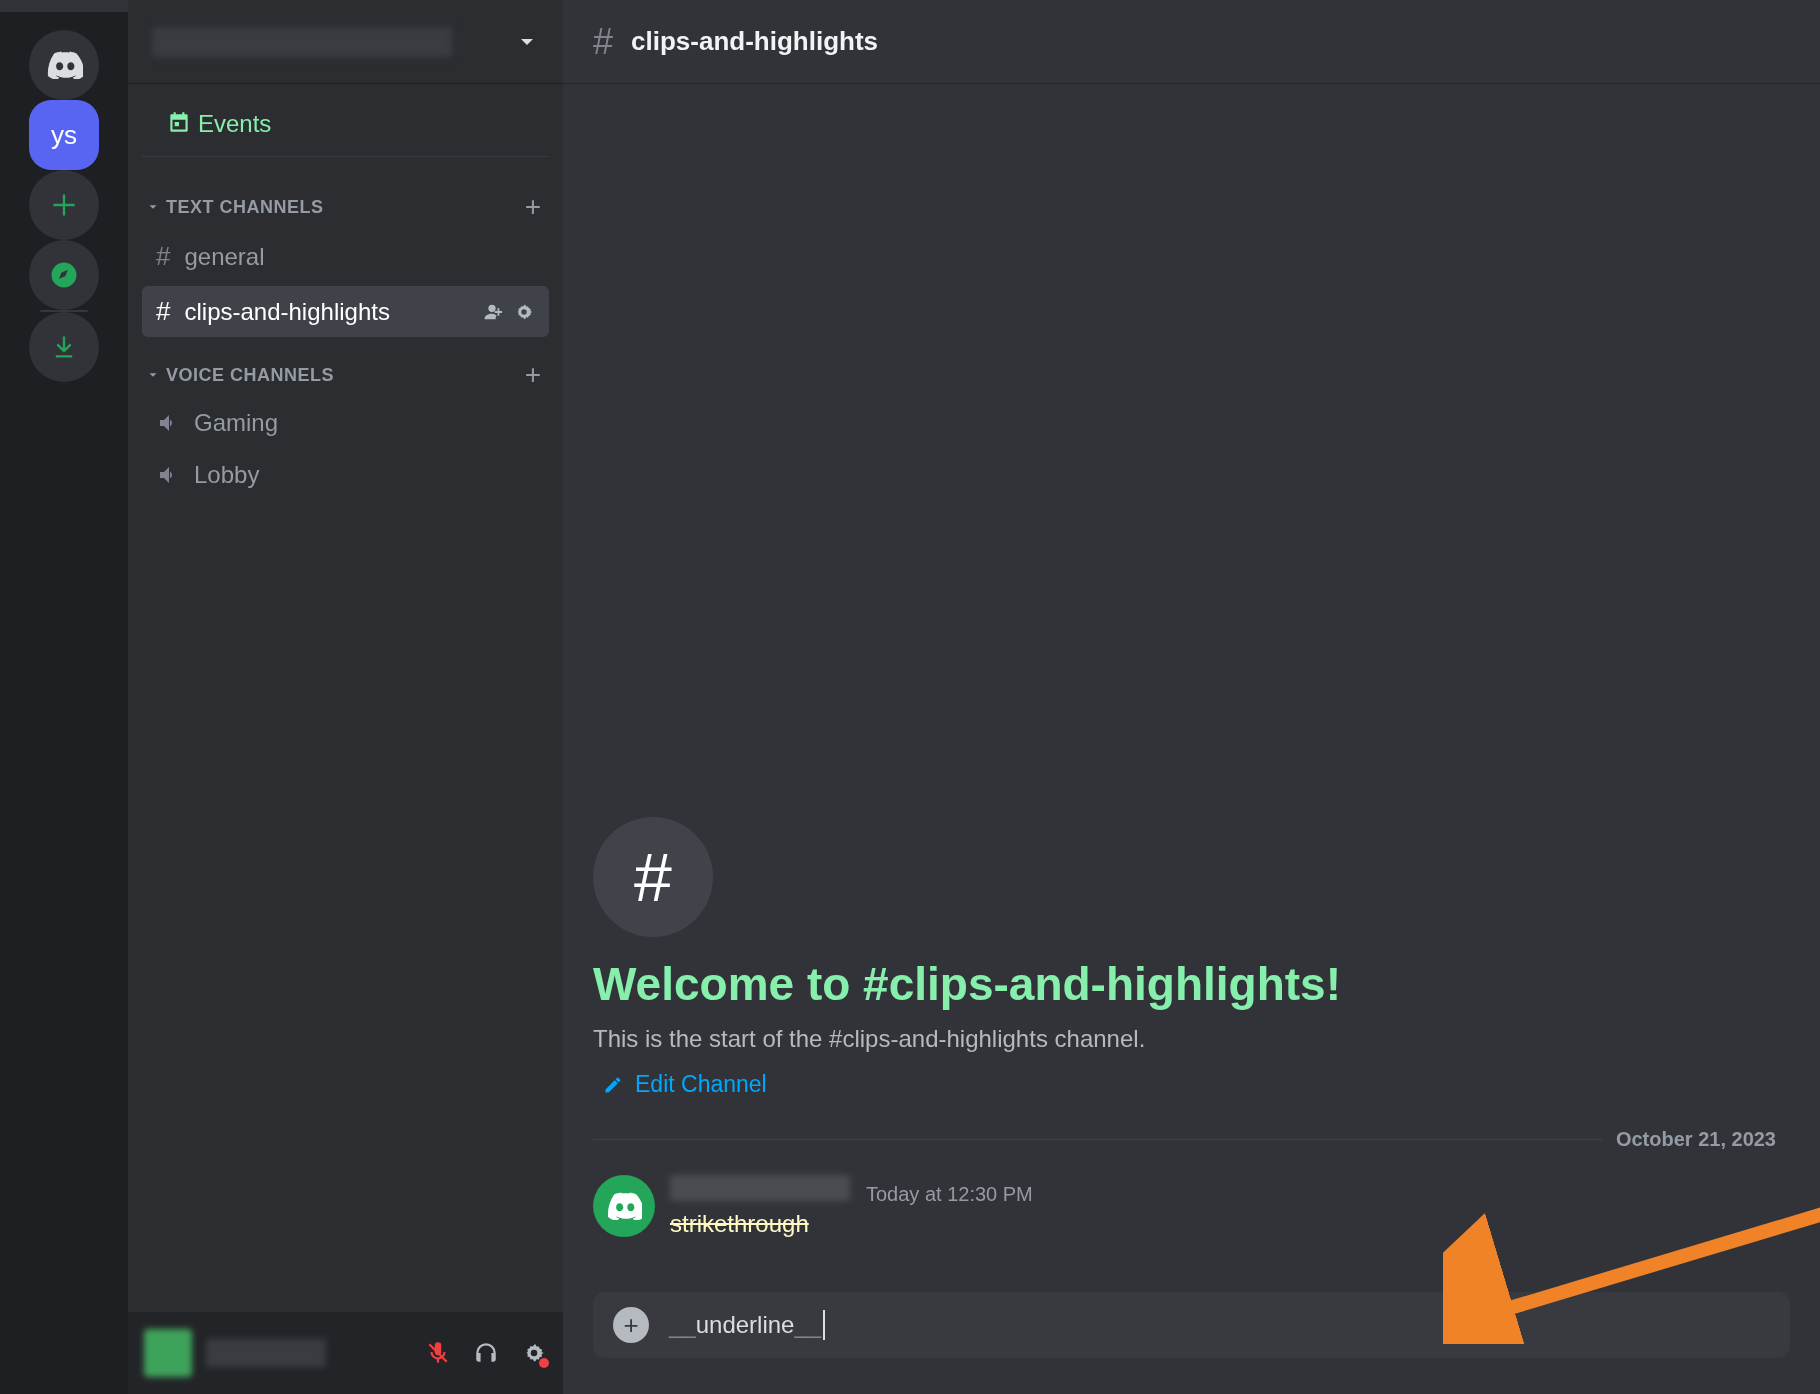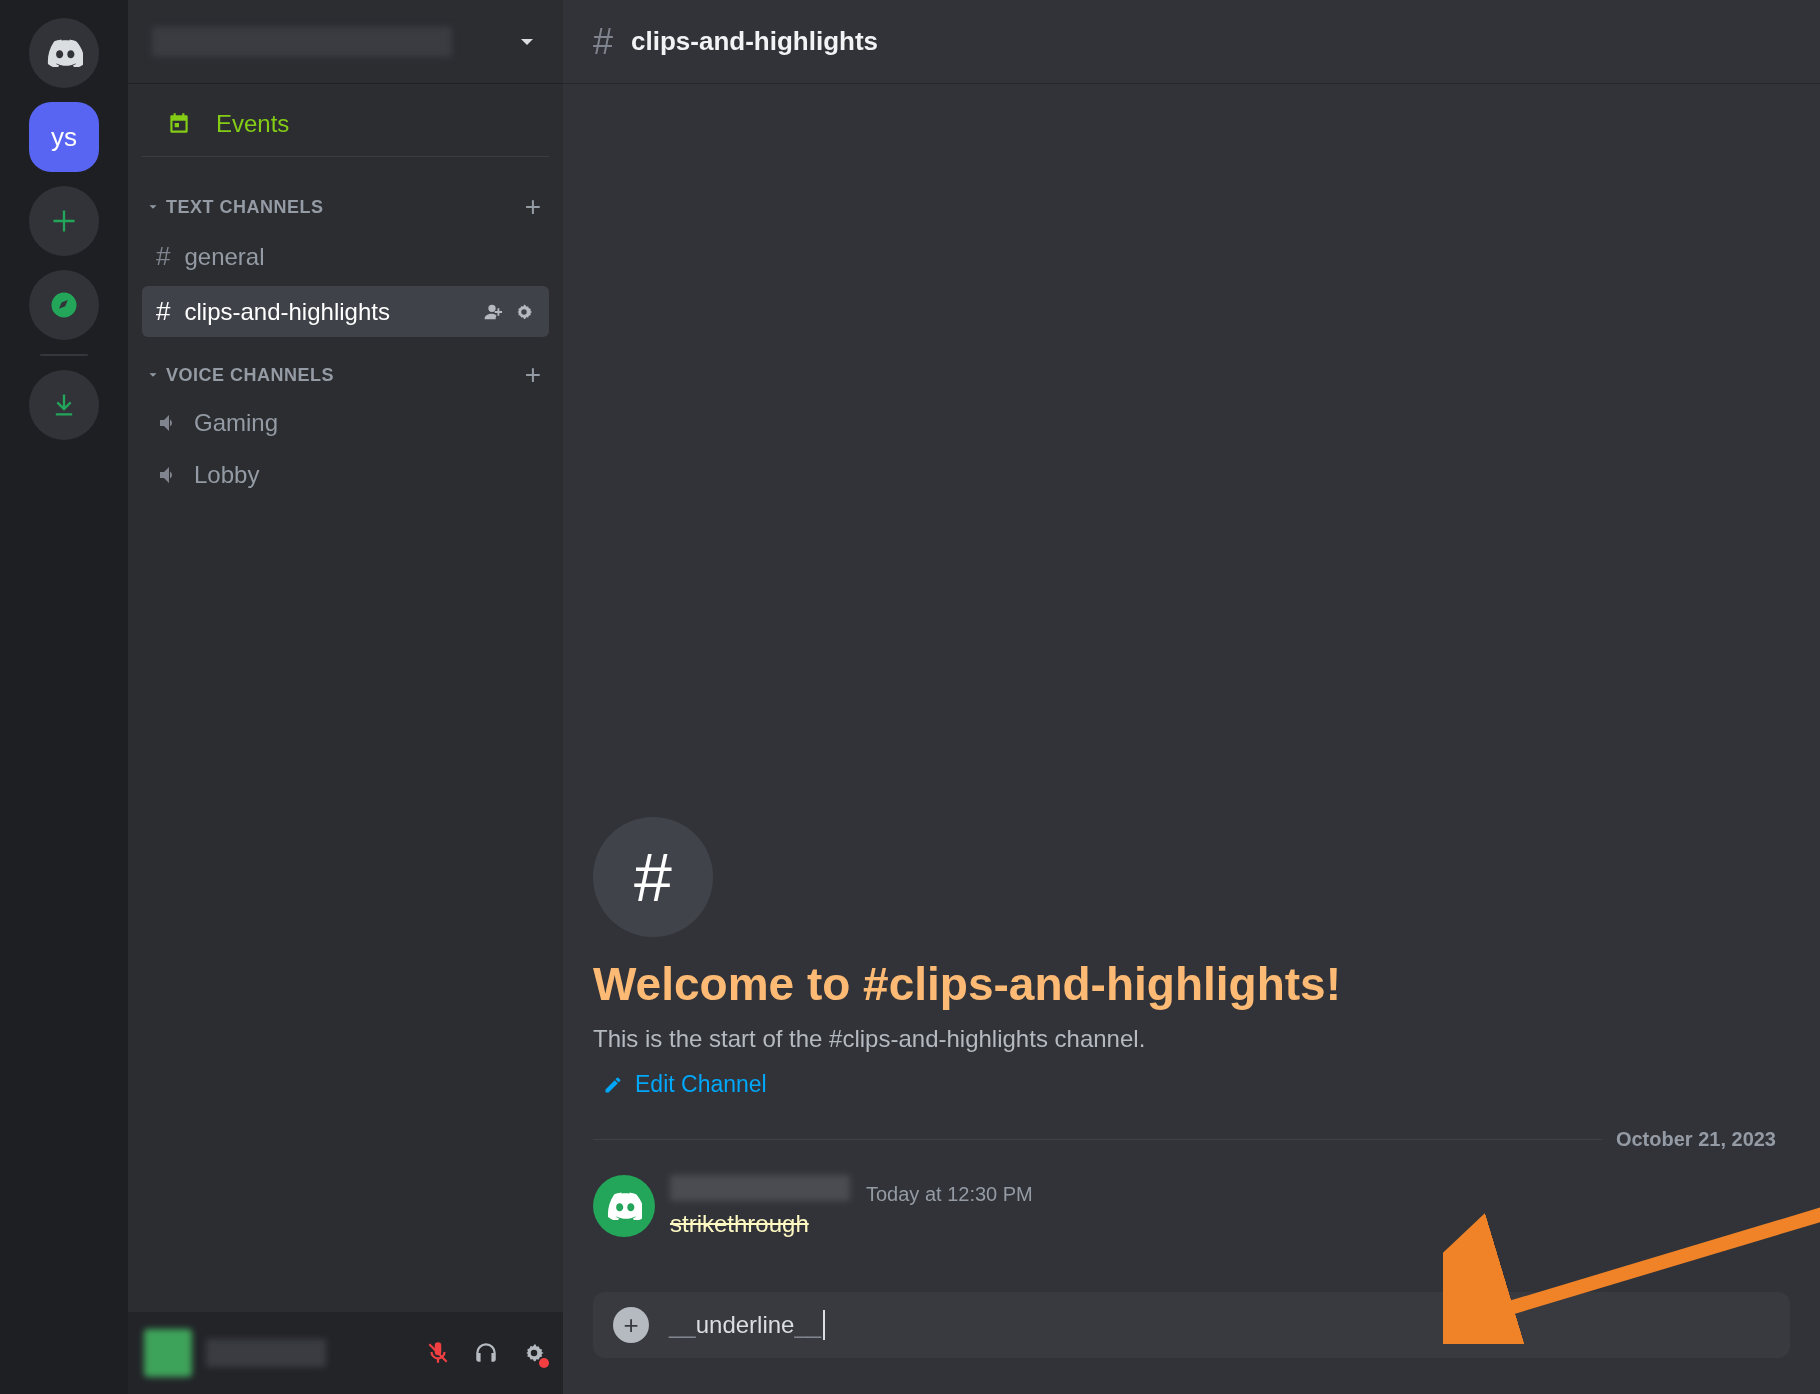--- a/index.html
+++ b/index.html
@@ -12,21 +12,21 @@
   overflow: hidden;
   display: flex;
 }
 .server-rail {
   width: 128px;
   background: #1e1f22;
   display: flex;
   flex-direction: column;
   align-items: center;
   padding-top: 18px;
-  gap: 14px;
+  margin-top: 12px;
 }
 .rail-item {
   width: 70px;
   height: 70px;
   border-radius: 50%;
   background: #313338;
   display: flex;
   align-items: center;
   justify-content: center;
   cursor: pointer;
@@ -52,23 +52,23 @@
   justify-content: space-between;
 }
 .server-name-redacted {
   width: 300px;
   height: 30px;
   background: #3a3c41;
   filter: blur(3px);
 }
 .chev { color: #dbdee1; }
 .events-row {
-  display: flex; align-items: center; gap: 24px;
+  display: flex; align-items: flex-start; gap: 6px;
   padding: 18px 20px 18px 24px;
-  color: #84cc16; font-size: 24px;
+  color: #86efac; font-size: 24px;
   border-bottom: 1px solid #3a3c41;
   margin: 8px 14px 14px 14px;
 }
 .category-row {
   display:flex; align-items:center; justify-content:space-between;
   padding: 20px 22px 6px 18px;
 }
 .category-label { display:flex; align-items:center; gap:6px; color:#949ba4; font-size:18px; font-weight:600; letter-spacing:.5px;}
 .add-btn { color:#949ba4; font-size:28px; cursor:pointer;}
 .channel-item {
@@ -90,21 +90,21 @@
 .user-icons { margin-left:auto; display:flex; gap:22px; color:#b5bac1;}
 .mic-muted { color:#f23f42; position:relative; }
 
 .main-col { flex:1; display:flex; flex-direction:column; background:#313338; }
 .chan-header { height:84px; display:flex; align-items:center; gap:18px; padding:0 30px; border-bottom:1px solid #26272b;}
 .chan-header .hash-icn { color:#80848e; font-size:36px;}
 .chan-header .chan-title { color:#f2f3f5; font-size:26px; font-weight:600;}
 .messages { flex:1; display:flex; flex-direction:column; justify-content:flex-end; padding:0 30px 0 30px; position:relative;}
 .welcome-block { padding-bottom: 24px; }
 .big-hash { width:120px; height:120px; border-radius:50%; background:#41434a; display:flex; align-items:center; justify-content:center; color:#fff; font-size:68px; margin-bottom:20px;}
-.welcome-title { color:#fdba74; font-size:46px; font-weight:800; margin-bottom:14px;}
+.welcome-title { color:#86efac; font-size:46px; font-weight:800; margin-bottom:14px;}
 .welcome-sub { color:#b5bac1; font-size:24px; margin-bottom:18px;}
 .edit-channel { color:#00a8fc; font-size:23px; display:flex; align-items:center; gap:12px; cursor:pointer; margin-bottom:30px; padding-left:10px;}
 .divider-row { display:flex; align-items:center; gap:14px; margin-bottom:24px;}
 .divider-line { flex:1; height:1px; background:#3f4147;}
 .divider-date { color:#949ba4; font-size:20px; font-weight:600;}
 .msg { display:flex; gap:15px; padding-bottom:30px;}
 .msg-av { width:62px; height:62px; border-radius:50%; background:#23a55a; display:flex; align-items:center; justify-content:center;}
 .msg-head { display:flex; align-items:baseline; gap:16px; margin-bottom:4px;}
 .msg-user-redacted { width:180px; height:26px; background:#4a4c52; filter:blur(3px); display:inline-block;}
 .msg-time { color:#949ba4; font-size:20px;}

